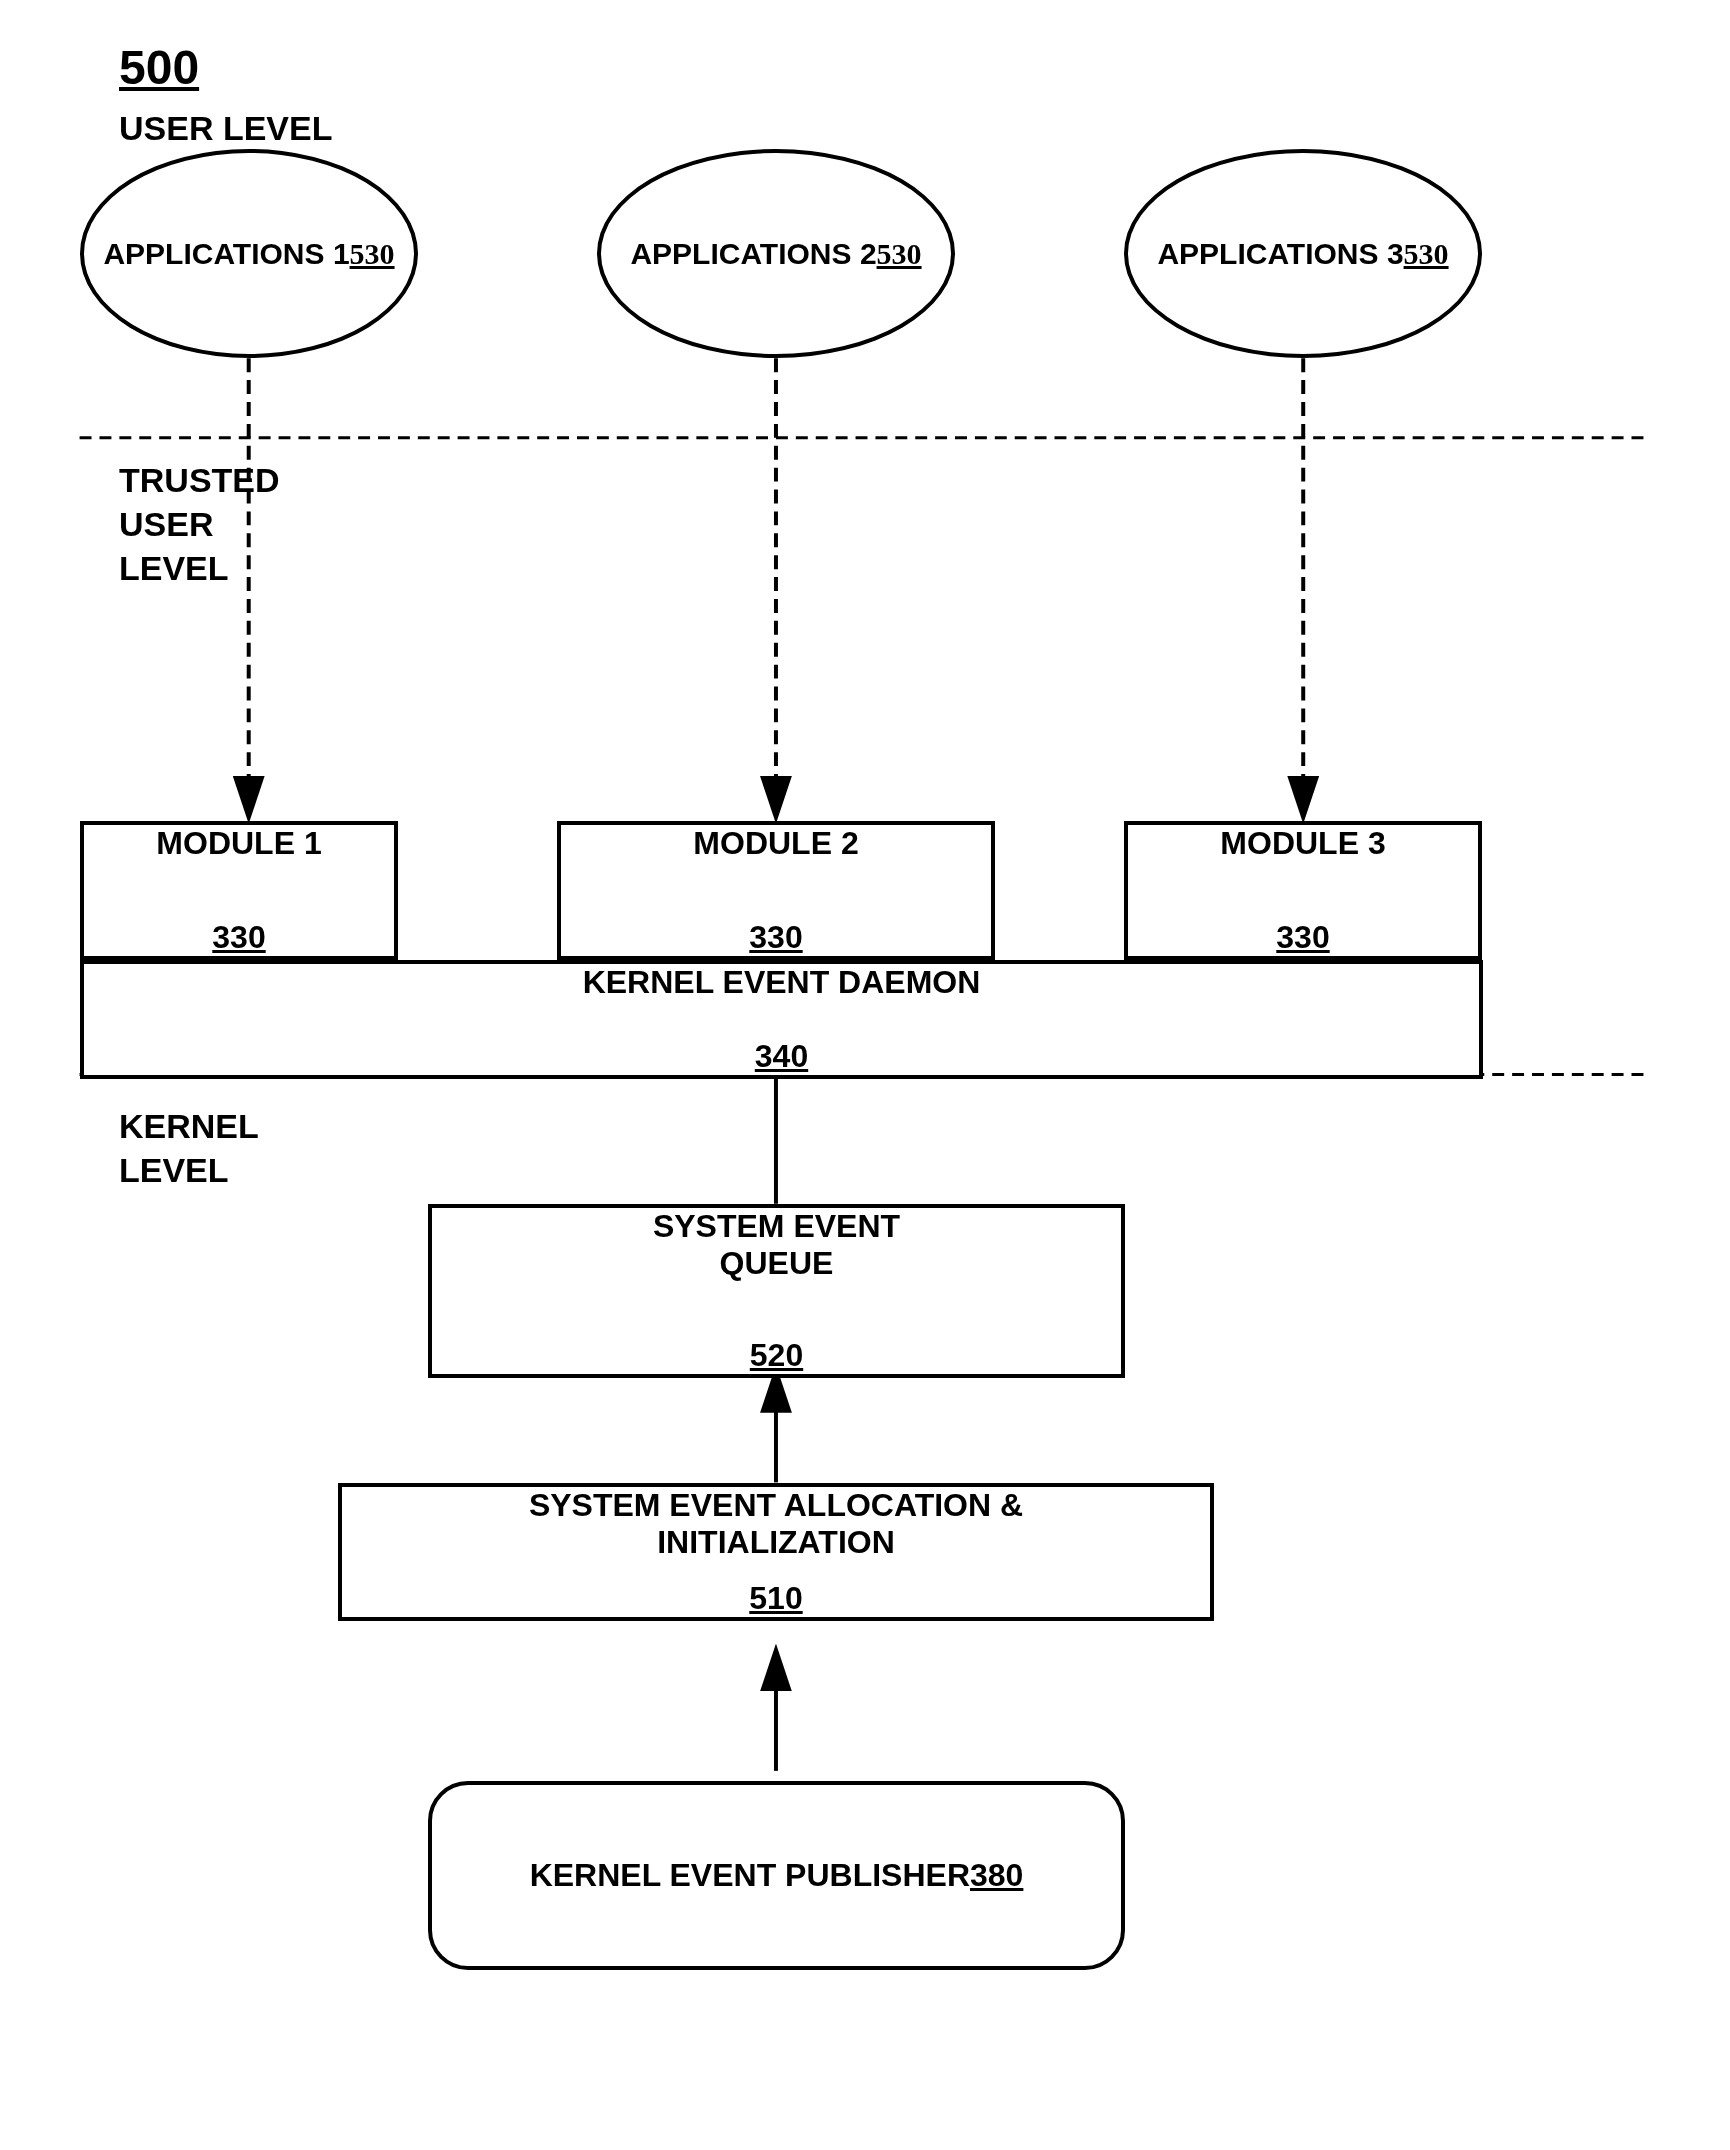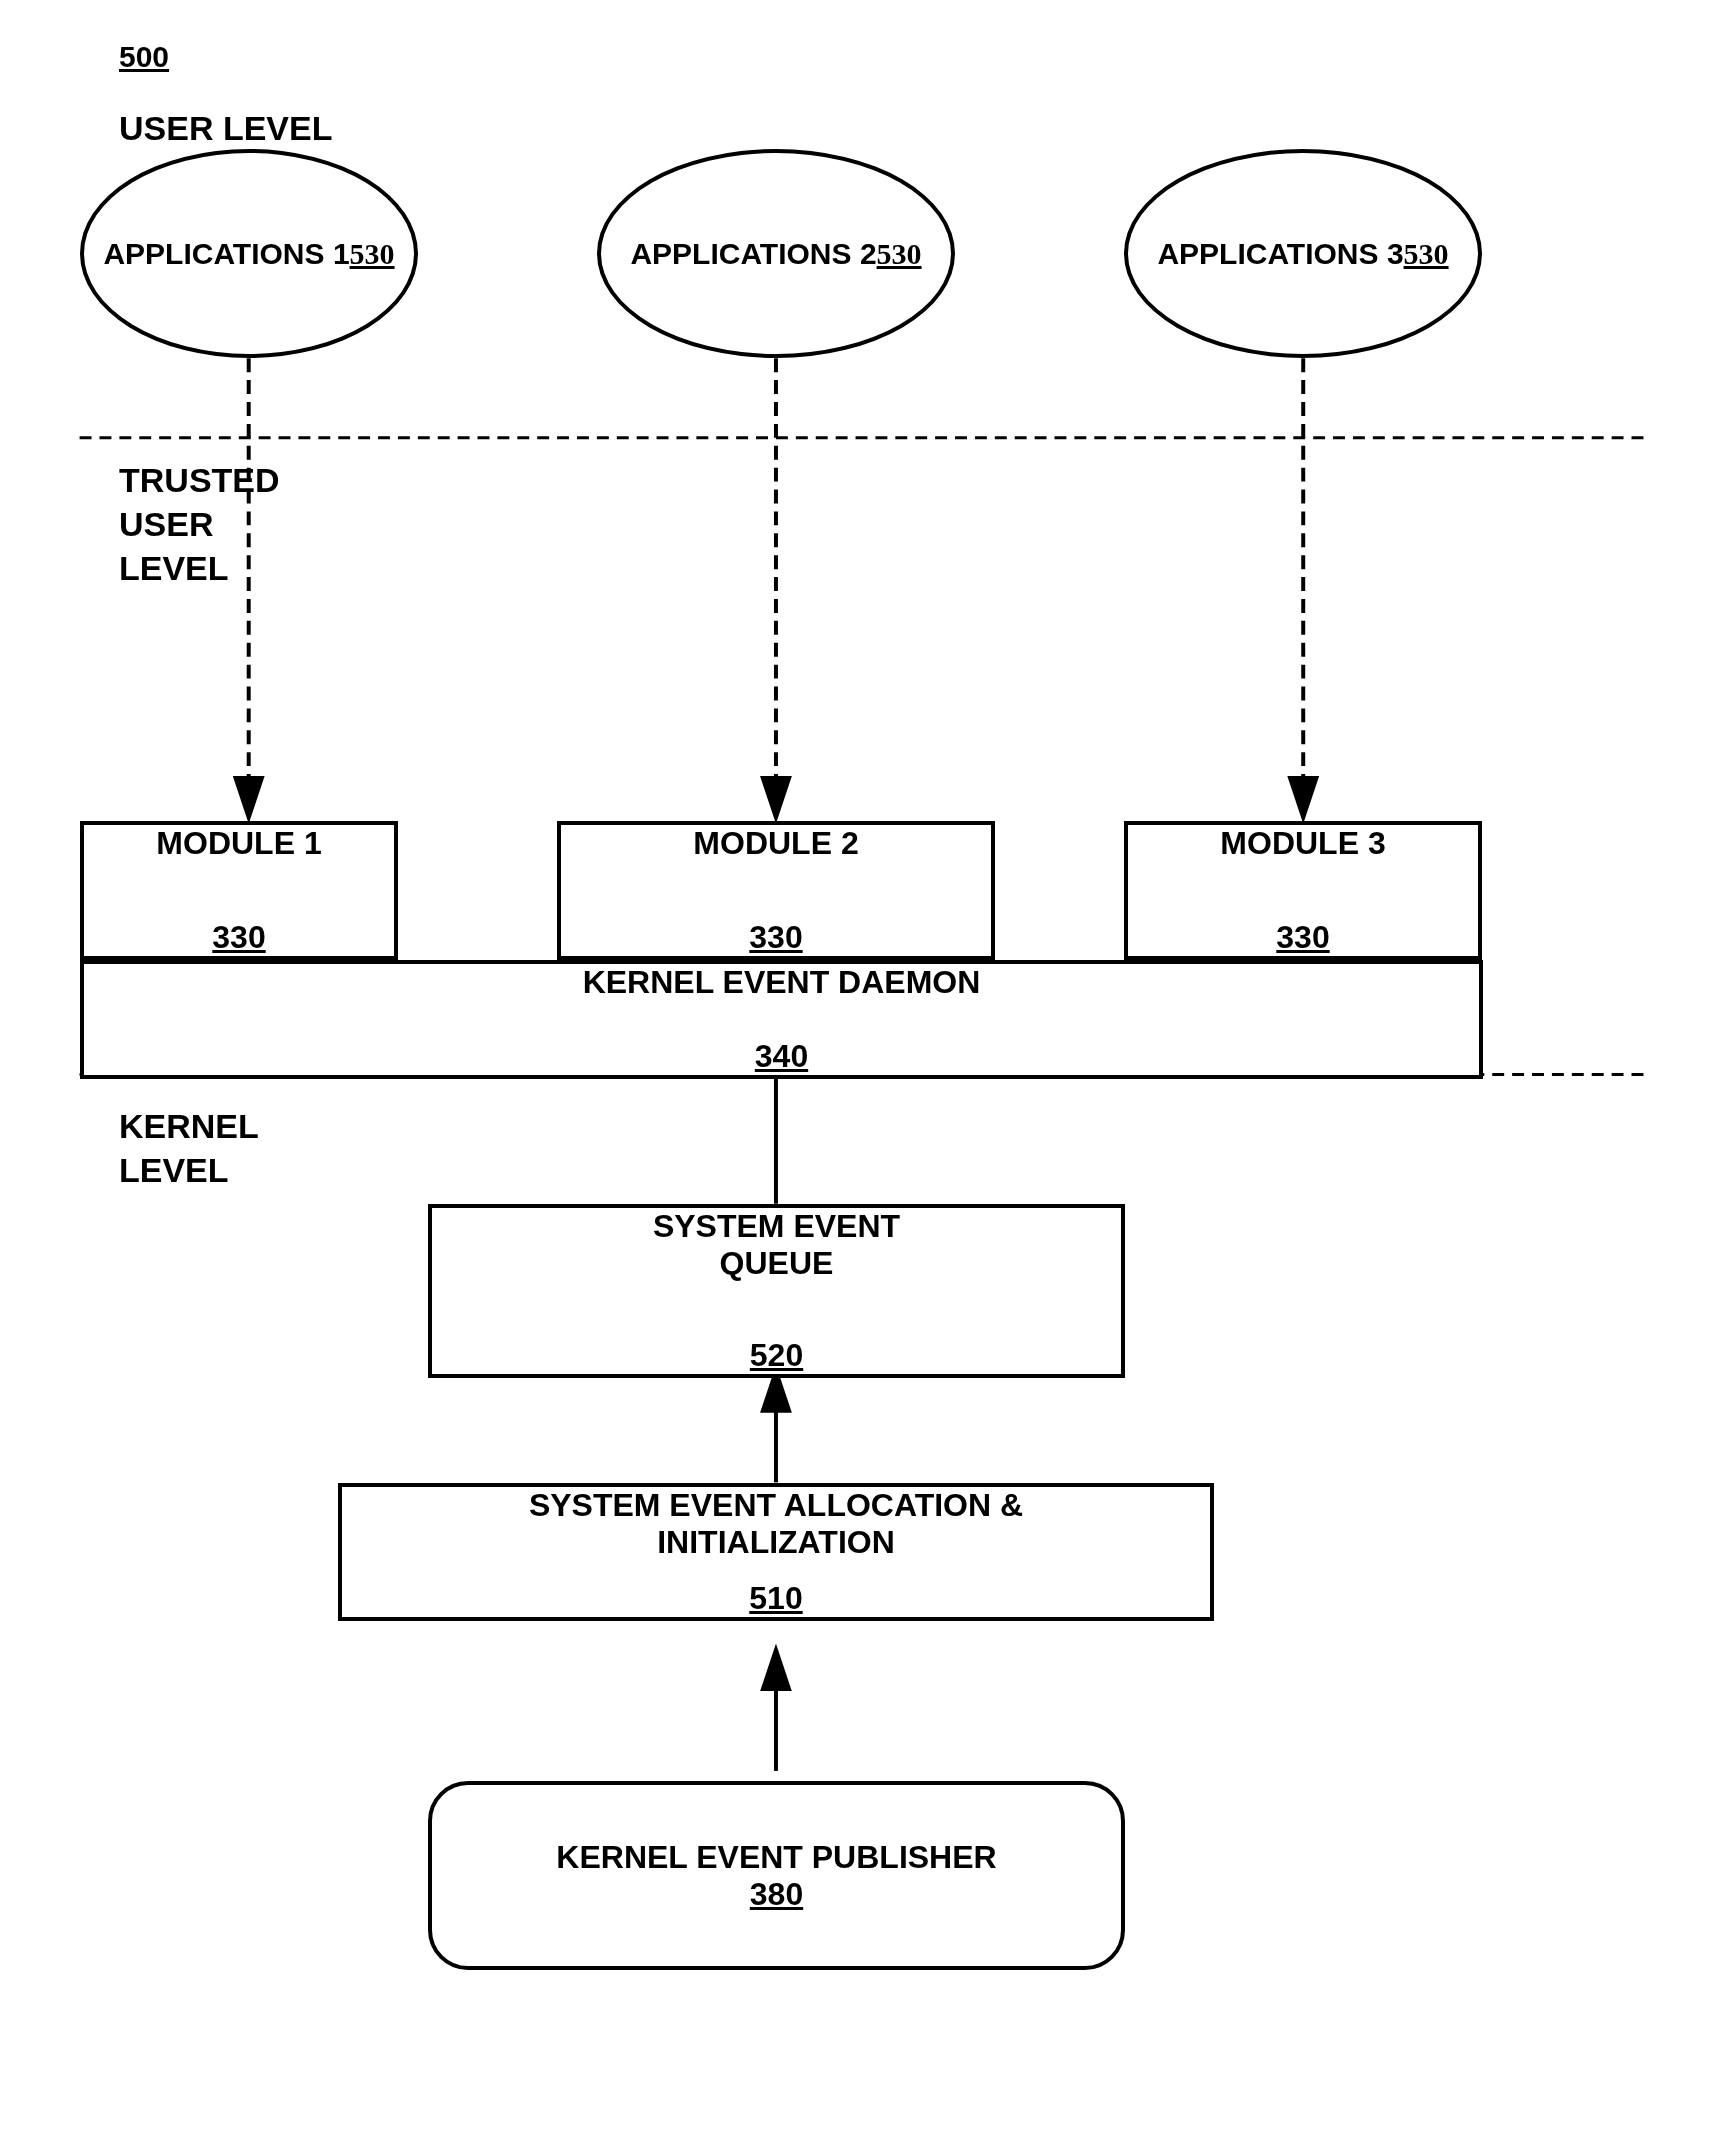--- a/index.html
+++ b/index.html
@@ -18,21 +18,21 @@
       left: 0;
       width: 1730px;
       height: 2150px;
     }
 
     
     .fig-number {
       position: absolute;
       top: 40px;
       left: 119px;
-      font-size: 30px;
+      font-size: 48px;
       font-weight: bold;
       text-decoration: underline;
     }
 
     
     .level-label {
       position: absolute;
       font-size: 34px;
       font-weight: bold;
     }
@@ -87,21 +87,21 @@
       text-align: center;
     }
 
     
     .rounded-node {
       position: absolute;
       border: 4px solid #000;
       border-radius: 40px;
       background: #fff;
       display: flex;
-      flex-direction: column;
+      flex-direction: row;
       align-items: center;
       justify-content: center;
     }
 
     .rounded-node .node-title {
       font-size: 32px;
       font-weight: bold;
       text-align: center;
     }
 

